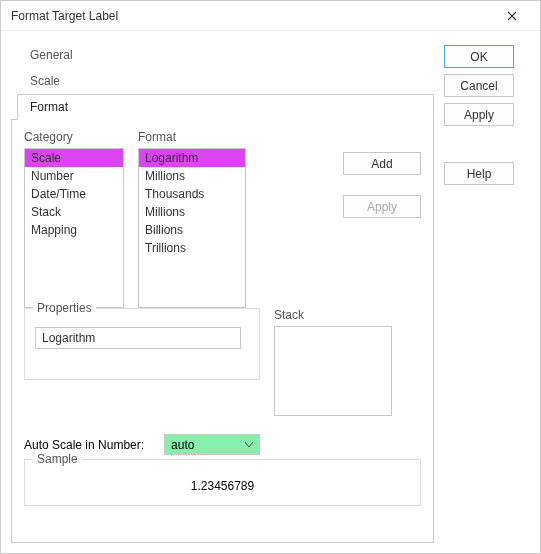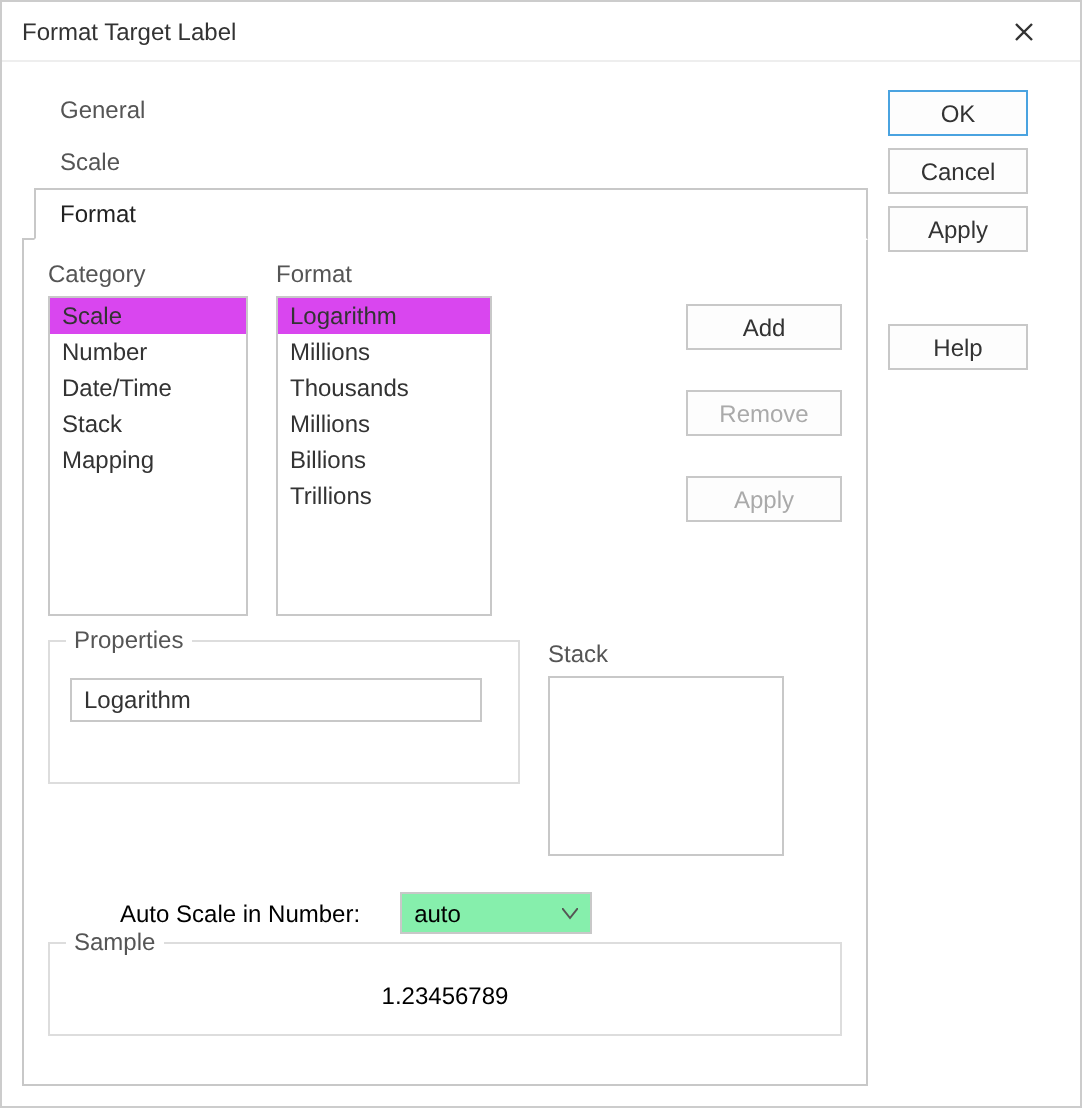--- a/index.html
+++ b/index.html
@@ -22,28 +22,28 @@
 .tab-panel { border: 1px solid #c8c8c8; flex: 1; padding: 10px 12px; display: flex; flex-direction: column; }
 .upper { display: flex; gap: 14px; }
 .col-label { color: #555; margin-bottom: 4px; }
 .listbox { border: 1px solid #c8c8c8; background: #fff; height: 160px; overflow: hidden; }
 .cat-list { width: 100px; }
 .fmt-list { width: 108px; }
 .list-item { padding: 2px 6px; color: #333; }
 .list-item.selected { background: #d946ef; }
 .actions { display: flex; flex-direction: column; gap: 20px; width: 78px; margin-left: auto; padding-top: 22px;}
 .btn-act { width: 78px; }
-.mid { display: flex; gap: 14px; margin-top: 12px; }
+.mid { display: flex; gap: 14px; }
 .fieldset { border: 1px solid #ddd; position: relative; padding: 18px 10px 12px; }
 .fieldset-legend { position: absolute; top: -8px; left: 8px; background: #fff; padding: 0 4px; color: #555; }
 .props { width: 236px; height: 72px; }
 .stack-label { color: #555; margin-bottom: 4px; }
 .stack-box { border: 1px solid #c8c8c8; width: 118px; height: 90px; background: #fff; }
 .text-input { border: 1px solid #c8c8c8; height: 22px; width: 206px; padding: 0 6px; color: #333; display: flex; align-items: center; background:#fff;}
-.row-auto { display: flex; align-items: center; gap: 20px; margin-top: 18px; margin-left: 36px; }
+.row-auto { display: flex; align-items: center; gap: 20px; margin-top: 18px; }
 .select { border: 1px solid #c8c8c8; height: 21px; width: 96px; display: flex; align-items: center; padding: 0 6px; justify-content: space-between; background:#86efac;}
 .sample { margin-top: 4px; height: 47px; display: flex; align-items: center; justify-content: center; }
 .spacer { height: 24px; }
 </style>
 </head>
 <body>
 
 <div class="window">
   <div class="titlebar">
     <div class="titlebar-title">Format Target Label</div>
@@ -78,21 +78,20 @@
               <div class="list-item selected">Logarithm</div>
               <div class="list-item">Millions</div>
               <div class="list-item">Thousands</div>
               <div class="list-item">Millions</div>
               <div class="list-item">Billions</div>
               <div class="list-item">Trillions</div>
             </div>
           </div>
           <div class="actions">
             <div class="btn btn-act">Add</div>
-            <div class="btn btn-act disabled">Remove</div>
             <div class="btn btn-act disabled">Apply</div>
           </div>
         </div>
 
         <div class="mid">
           <div class="fieldset props">
             <div class="fieldset-legend">Properties</div>
             <div class="text-input">
               <span>Logarithm</span>
             </div>

